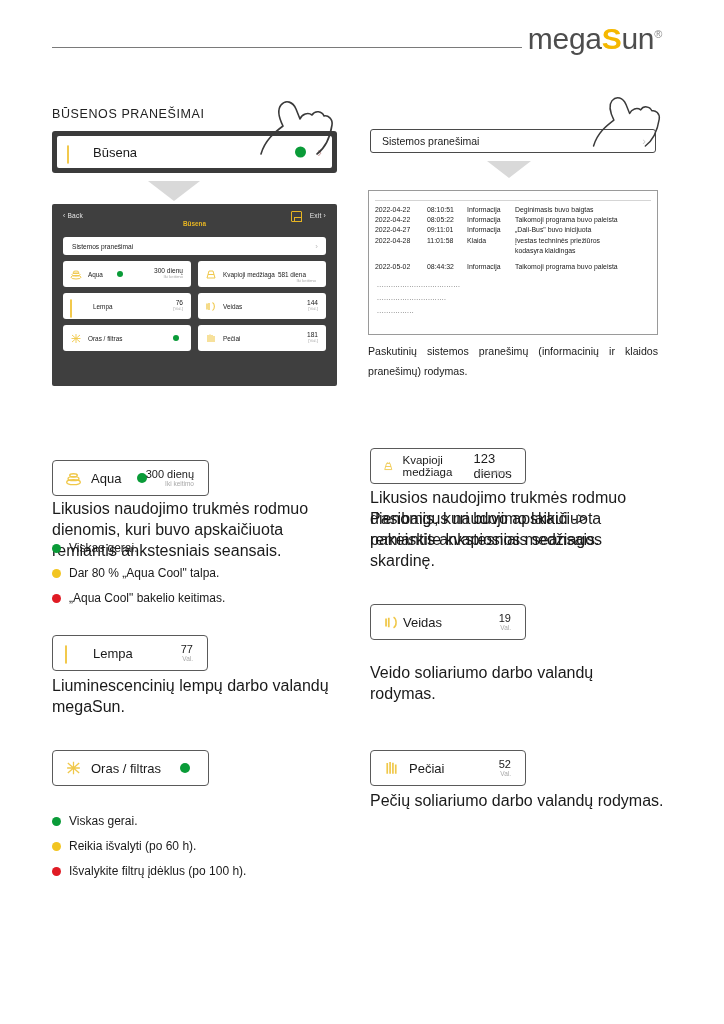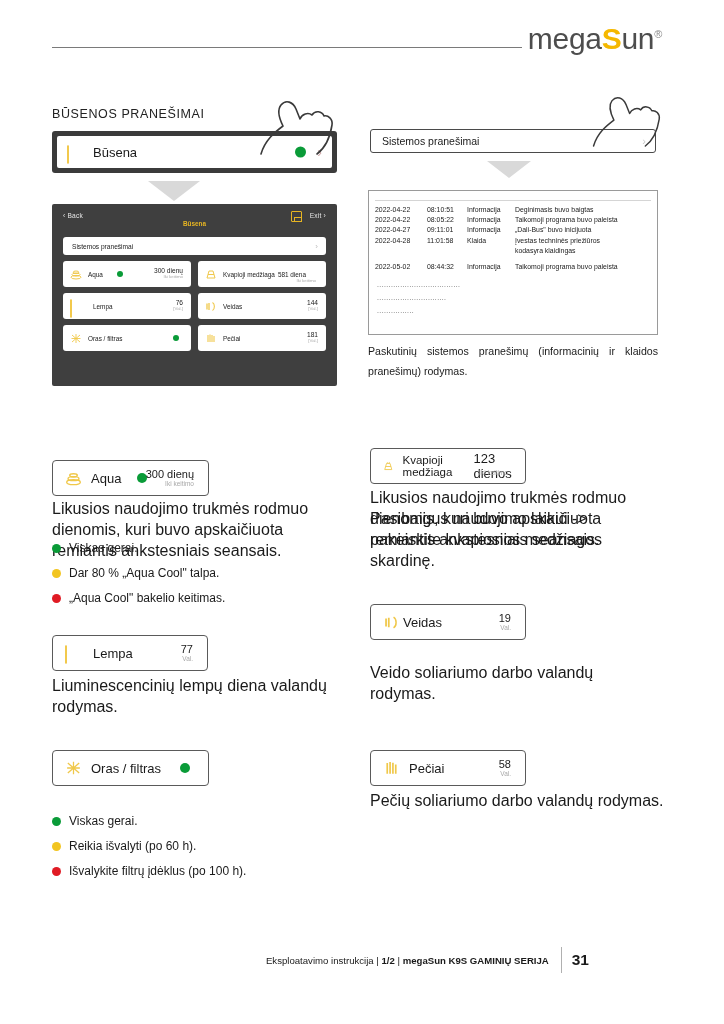--- a/index.html
+++ b/index.html
@@ -450,21 +450,21 @@
   <div class="card" style="left:52px; top:635px; width:156px; height:36px;">
     <span class="icon-box" style="width:19px;height:15px">
       <span class="icon-stripes" style="width:19px;height:15px"></span>
     </span>
     <span class="lbl">Lempa</span>
     <span class="val">
       <span class="n">77</span>
       <span class="u">Val.</span>
     </span>
   </div>
-  <div class="desc" style="left:52px; top:675px; width:300px;">Liuminescencinių lempų diena valandų rodymas.</div>
+  <div class="desc" style="left:52px; top:675px; width:300px;">Liuminescencinių lempų darbo valandų megaSun.</div>
 
   <div class="card" style="left:52px; top:750px; width:157px; height:36px;">
     <svg width="17" height="16" viewBox="0 0 12 11">
       <path d="M6 1 L6 10 M2 2 L10 9 M2 9 L10 2 M1.5 5.5 L10.5 5.5" stroke="#f0c84a" stroke-width="0.9"></path>
     </svg>
     <span class="lbl">Oras / filtras</span>
     <span class="dot" style="position:absolute;right:18px;top:50%;transform:translateY(-50%)"></span>
   </div>
   <div class="bullets" style="left:52px; top:811px;">
     <div class="bullet">
@@ -480,25 +480,20 @@
       <span>Išvalykite filtrų įdėklus (po 100 h).</span>
     </div>
   </div>
 
   <div class="card" style="left:370px; top:750px; width:156px; height:36px;">
     <svg width="17" height="16" viewBox="0 0 12 11">
       <path d="M3 9.5 L3 2 M5 9.5 L5 1.2 M7 9.5 L7 1.8 M9 9.5 L9 3" stroke="#f0c84a" stroke-width="1.2"></path>
     </svg>
     <span class="lbl">Pečiai</span>
     <span class="val">
-      <span class="n">58</span>
+      <span class="n">52</span>
       <span class="u">Val.</span>
     </span>
   </div>
   <div class="desc" style="left:370px; top:790px; width:300px;">Pečių soliariumo darbo valandų rodymas.</div>
 
-  <div class="footer">
-    <div class="footer-text"><span>Eksploatavimo instrukcija | </span><b>1/2</b><span> | </span><b>megaSun K9S GAMINIŲ SERIJA</b></div>
-    <div class="footer-sep"></div>
-    <div class="footer-page">31</div>
-  </div>
 
 </div>
 
 </body></html>

